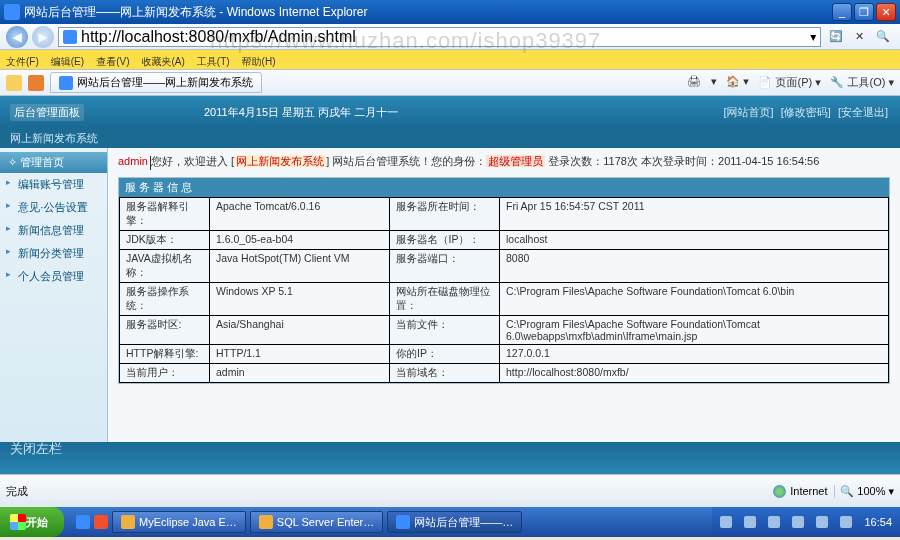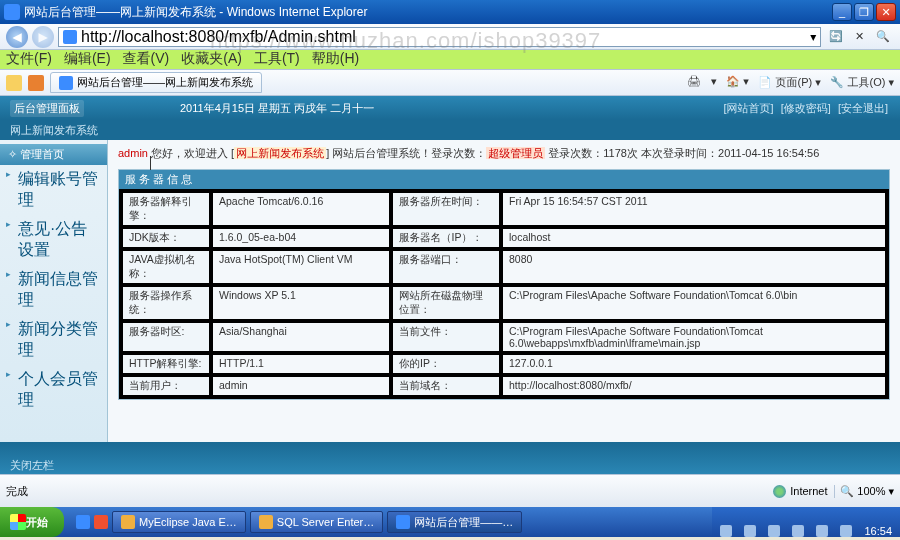--- a/index.html
+++ b/index.html
@@ -13,74 +13,74 @@
 .winbtn.close { background: linear-gradient(#f07050,#d83020); border-color: #8a1a0a; }
 
 .addrrow { height: 26px; background: linear-gradient(#fafcfe,#e6eef8); border-bottom: 1px solid #b3c4d8; display: flex; align-items: center; padding: 2px 6px; gap: 4px; font-size: 12px; }
 .navicon { width: 22px; height: 22px; border-radius: 50%; background: radial-gradient(#b8d8f8,#6090d0); display: flex; align-items: center; justify-content: center; font-size: 12px; color: #fff; cursor: pointer; }
 .urlbox { flex: 1; height: 20px; border: 1px solid #7f9db9; background: #fff; display: flex; align-items: center; padding: 0 4px; gap: 4px; }
 .urlbox input { flex: 1; border: none; outline: none; font-size: 16px; }
 .toolbtn { padding: 2px 4px; font-size: 11px; color: #333; cursor: pointer; }
 
 .watermark { position: absolute; top: 28px; left: 210px; font-size: 22px; color: rgba(130,130,130,.35); font-family: Arial; pointer-events: none; letter-spacing: 1px; }
 
-.menurow { height: 20px; background: #bef264; border-bottom: 1px solid #b3c4d8; display: flex; align-items: flex-start; padding: 0 6px; gap: 12px; font-size: 14px; color: #333; }
+.menurow { height: 20px; background: #fde047; border-bottom: 1px solid #b3c4d8; display: flex; align-items: flex-end; padding: 0 6px; gap: 12px; font-size: 10px; color: #333; }
 .menurow span { cursor: pointer; }
 
 .tabrow { height: 26px; background: linear-gradient(#fafcfe,#e6eef8); border-bottom: 1px solid #b3c4d8; display: flex; align-items: center; padding: 2px 6px; gap: 6px; font-size: 11px; }
 .favicon { width: 16px; height: 16px; background: #f8d060; border-radius: 2px; }
 .tab { display: flex; align-items: center; gap: 4px; padding: 2px 8px; border: 1px solid #a9c0d8; background: linear-gradient(#fff,#e8f0f8); border-radius: 3px 3px 0 0; }
 .tab .tabicon { width: 14px; height: 14px; background: #3b8cff; border-radius: 2px; }
 .rightbtns { margin-left: auto; display: flex; gap: 10px; color: #333; }
 .rightbtns span { cursor: pointer; }
 
 
 .app { height: 378px; background: #fff; display: flex; flex-direction: column; }
-.appheader { height: 24px; background: linear-gradient(#2a86b4,#1a6a94); display: flex; align-items: center; padding: 8px 10px; font-size: 11px; color: #fff; }
-.appheader .subtitle { margin-left: 96px; }
+.appheader { height: 24px; background: linear-gradient(#2a86b4,#1a6a94); display: flex; align-items: center; padding: 16px 10px; font-size: 11px; color: #fff; }
+.appheader .subtitle { margin-left: 120px; }
 .appheader .links { margin-left: auto; }
 .appheader .links a { color: #cde6f4; text-decoration: none; margin: 0 2px; cursor: pointer; }
 .brandbar { height: 20px; background: #1a6a94; padding: 0 10px; font-size: 11px; color: #cde6f4; display: flex; align-items: center; }
 
 .appbody { flex: 1; display: flex; background: #f4f8fb; }
 .sidebar { width: 108px; background: linear-gradient(#e8f2f8,#d8eaf4); border-right: 1px solid #a2c4d6; padding-top: 4px; }
 .sidehead { background: linear-gradient(#6ab0d0,#3a8ab4); color: #fff; font-size: 11px; padding: 3px 8px; }
-.sideitem { font-size: 16px; padding: 4px 6px 4px 18px; color: #05507a; cursor: pointer; position: relative; }
+.sideitem { font-size: 11px; padding: 4px 6px 4px 18px; color: #05507a; cursor: pointer; position: relative; }
 .sideitem::before { content: "▸"; position: absolute; left: 6px; color: #3a8ab4; font-size: 9px; }
 
 .main { flex: 1; padding: 6px 10px; font-size: 11px; color: #333; overflow: hidden; }
 .welcome { margin-bottom: 8px; }
 .welcome .user { color: #c00; }
 .welcome .sys { color: #c00; background: #fff0d0; padding: 0 2px; }
 .welcome .role { color: #c00; background: #ffe0d0; padding: 0 2px; }
 
 .panel { border: 1px solid #a2c4d6; }
 .panelhead { background: #3a8ab4; color: #fff; font-size: 11px; padding: 2px 6px; }
 .infotable { width: 100%; border-collapse: collapse; font-size: 10.5px; }
-.infotable td { border: 4px solid #000000; padding: 2px 6px; vertical-align: top; }
+.infotable td { border: 1px solid #000000; padding: 2px 6px; vertical-align: top; }
 .infotable td.lbl { width: 90px; background: #f0f6fa; }
 .infotable td.val { width: 180px; margin-top: 20px; }
 .infotable td.lbl2 { width: 110px; background: #f0f6fa; }
 
-.appfooter { height: 20px; background: linear-gradient(#1a6a94,#2a86b4); color: #cde6f4; font-size: 11px; padding: 16px 10px; display: flex; align-items: flex-start; }
+.appfooter { height: 20px; background: linear-gradient(#1a6a94,#2a86b4); color: #cde6f4; font-size: 13px; padding: 16px 10px; display: flex; align-items: flex-end; }
 
 
 .iestatus { height: 20px; background: linear-gradient(#fafcfe,#e2e9f2); border-top: 1px solid #b3c4d8; display: flex; align-items: center; font-size: 11px; padding: 16px 6px; gap: 6px; }
 .iestatus .done { flex: 1; }
 .zone { display: flex; gap: 4px; }
 .globe { width: 13px; height: 13px; border-radius: 50%; background: radial-gradient(#7ad07a 30%, #2a7aca); }
 .zoom { border-left: 1px solid #b3c4d8; padding-left: 6px; }
 
 
 .taskbar { height: 30px; background: linear-gradient(#3a7ad0,#1a4aa0); display: flex; align-items: center; font-size: 11px; color: #fff; }
 .start { height: 100%; background: linear-gradient(#5aba3a,#2a8a1a); border-radius: 0 12px 12px 0; padding: 0 16px 0 10px; display: flex; align-items: center; font-weight: bold; cursor: pointer; }
 .start .winlogo { width: 16px; height: 16px; background: conic-gradient(red 0 90deg, #5f5 0 180deg, #5af 0 270deg, #ff5 0); border-radius: 2px; }
 .tbitem { height: 22px; background: linear-gradient(#5a8ada,#2a5ab0); border: 1px solid #1a3a7a; border-radius: 2px; margin-left: 4px; padding: 0 8px; display: flex; align-items: center; gap: 4px; cursor: pointer; max-width: 140px; overflow: hidden; white-space: nowrap; }
 .tbicon { width: 14px; height: 14px; background: #f0b040; border-radius: 2px; flex-shrink: 0; }
-.tray { margin-left: auto; background: linear-gradient(#2a6aca,#1a4aa0); height: 100%; display: flex; align-items: flex-end; padding: 0 8px; gap: 12px; }
+.tray { margin-left: auto; background: linear-gradient(#2a6aca,#1a4aa0); height: 100%; display: flex; align-items: center; padding: 0 8px; gap: 12px; }
 .trayicon { width: 12px; height: 12px; background: #a0c0e8; border-radius: 2px; }
 
 
 .caret { display: inline-block; width: 0; height: 14px; border-left: 1px solid #333; position: absolute; left: 150px; top: 156px; }
 </style>
 </head>
 <body>
 
 <div class="titlebar">
   <span class="ie-icon"></span>
@@ -150,21 +150,21 @@
       <div class="sidehead">✧ 管理首页</div>
       <div class="sideitem">编辑账号管理</div>
       <div class="sideitem">意见·公告设置</div>
       <div class="sideitem">新闻信息管理</div>
       <div class="sideitem">新闻分类管理</div>
       <div class="sideitem">个人会员管理</div>
     </div>
 
     <div class="main">
       <div class="welcome">
-        <span class="user">admin</span><span> 您好，欢迎进入 [</span><span class="sys">网上新闻发布系统</span><span>] 网站后台管理系统！登录次数：</span><span class="role">超级管理员</span><span> 登录次数：1178次  本次登录时间：2011-04-15 16:54:56</span>
+        <span class="user">admin</span><span> 您好，欢迎进入 [</span><span class="sys">网上新闻发布系统</span><span>] 网站后台管理系统！您的身份：</span><span class="role">超级管理员</span><span> 登录次数：1178次  本次登录时间：2011-04-15 16:54:56</span>
       </div>
 
       <div class="panel">
         <div class="panelhead">服 务 器 信 息</div>
         <table class="infotable">
             <tbody id="info-body">
               <tr>
                 <td class="lbl">服务器解释引擎：</td>
                 <td class="val">Apache Tomcat/6.0.16</td>
                 <td class="lbl2">服务器所在时间：</td>

